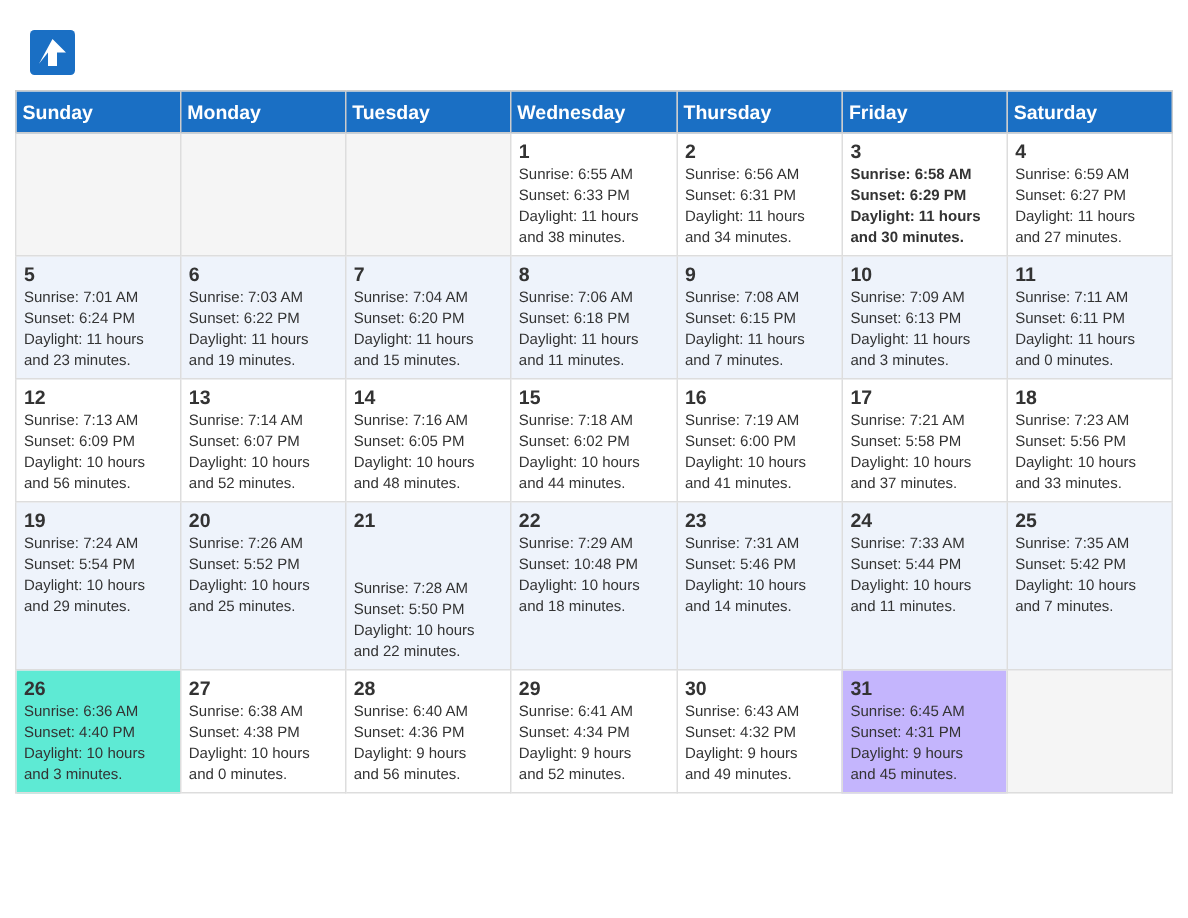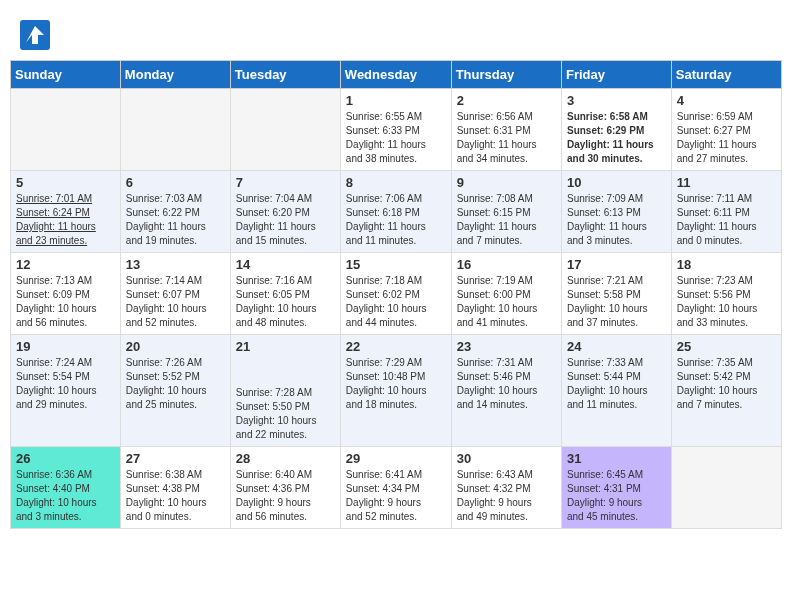--- a/index.html
+++ b/index.html
@@ -157,21 +157,21 @@
           <div class="day-number">4</div>
           <div class="day-info" style="white-space: pre-line;">Sunrise: 6:59 AM
 Sunset: 6:27 PM
 Daylight: 11 hours
 and 27 minutes.</div>
         </td>
       </tr>
       <tr class="week-row">
         <td style="background: rgb(238, 243, 251);">
           <div class="day-number">5</div>
-          <div class="day-info" style="white-space: pre-line; text-decoration: underline;">Sunrise: 7:01 AM
+          <div class="day-info" style="white-space: pre-line;">Sunrise: 7:01 AM
 Sunset: 6:24 PM
 Daylight: 11 hours
 and 23 minutes.</div>
         </td>
         <td style="background: rgb(238, 243, 251);">
           <div class="day-number">6</div>
           <div class="day-info" style="white-space: pre-line;">Sunrise: 7:03 AM
 Sunset: 6:22 PM
 Daylight: 11 hours
 and 19 minutes.</div>

